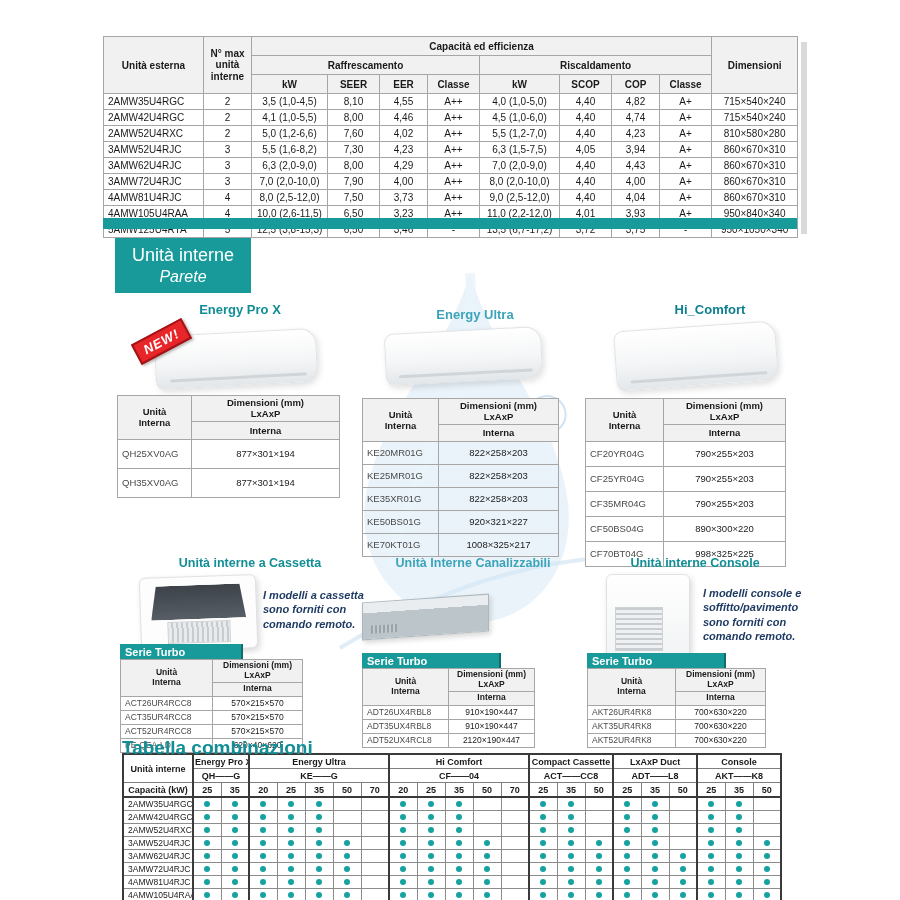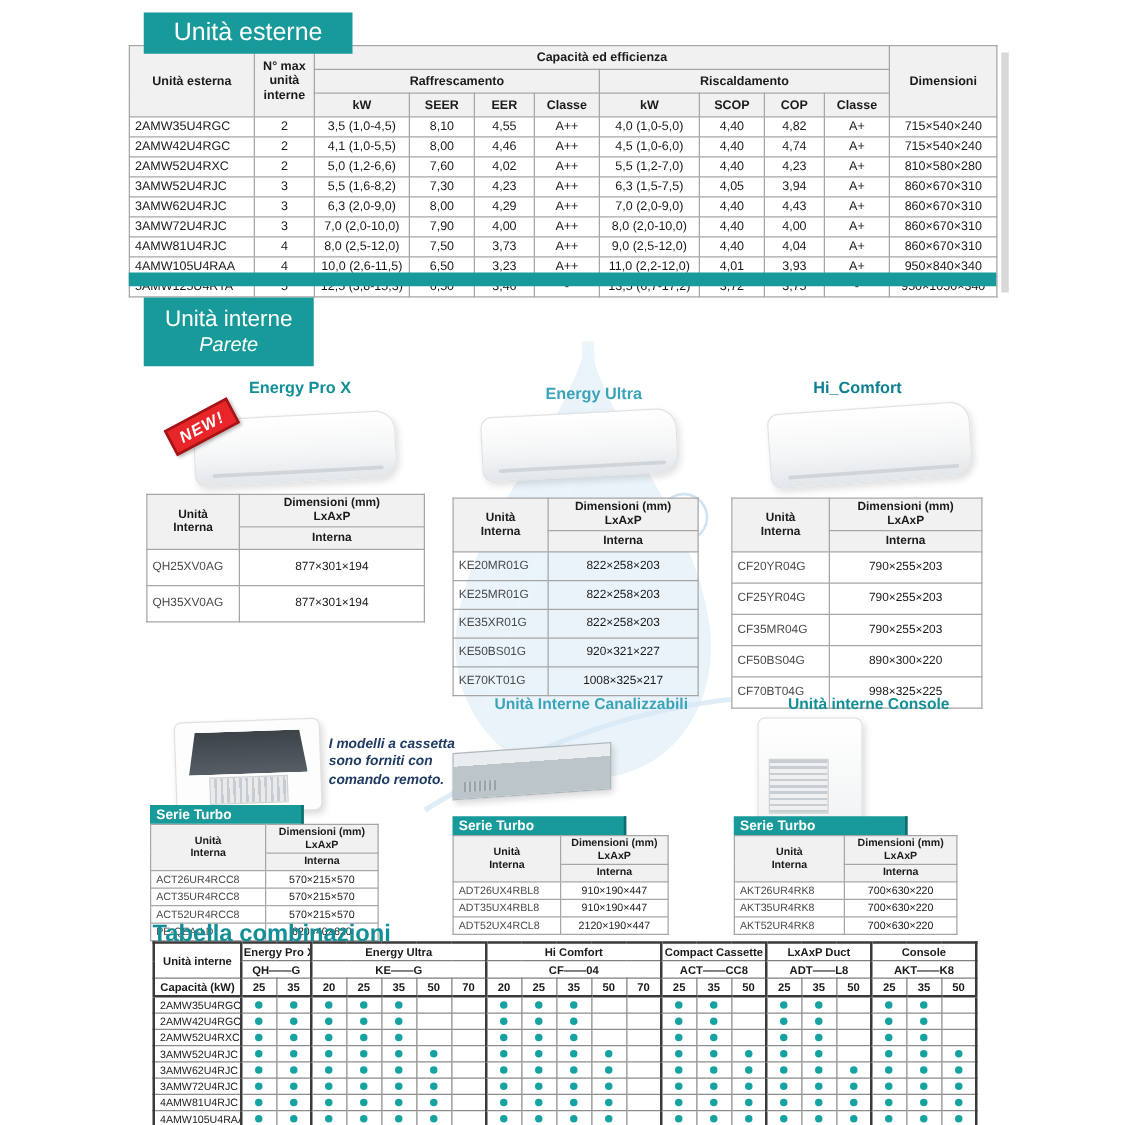--- a/index.html
+++ b/index.html
@@ -76,23 +76,20 @@
 
 <div class="page">
 
   <svg class="abs wm" style="left:320px;top:268px;width:300px;height:400px;" viewBox="0 0 300 400">
     <path d="M150,5 C128,85 55,150 45,235 C38,300 85,355 150,355 C215,355 255,300 248,235 C238,150 172,85 150,5 Z" fill="#d8e9f5" opacity="0.55"></path>
     <path d="M150,5 C160,120 90,200 70,300" stroke="#eaf4fb" stroke-width="10" fill="none" opacity="0.8"></path>
     <path d="M20,380 Q150,300 280,290" stroke="#d3e6f3" stroke-width="4" fill="none" opacity="0.7"></path>
   </svg>
   <div class="abs wm-r" style="left:525px;top:380px;">®</div>
 
-  <div class="abs badge badge-lg">
-      <span>Unità esterne</span>
-    </div>
   <table id="ext-table">
       <colgroup>
         <col style="width:100px">
         <col style="width:48px">
         <col style="width:76px">
         <col style="width:52px">
         <col style="width:48px">
         <col style="width:52px">
         <col style="width:80px">
         <col style="width:52px">
@@ -247,21 +244,21 @@
   <div class="abs ext-bar"></div>
   <div class="abs ext-shadow"></div>
 
   <div class="abs badge badge-2l">
     <div>Unità interne</div>
     <div class="sub">Parete</div>
   </div>
 
   <div class="abs sec-title" style="left:130px;top:302px;width:220px;">Energy Pro X</div>
   <div class="abs sec-title t-light" style="left:380px;top:307px;width:190px;">Energy Ultra</div>
-  <div class="abs sec-title t-dark" style="left:596px;top:302px;width:180px;">Hi_Comfort</div>
+  <div class="abs sec-title t-dark" style="left:620px;top:302px;width:180px;">Hi_Comfort</div>
 
   <div class="abs wall-unit" style="left:155px;top:332px;width:160px;height:52px;transform:rotate(-3deg);"></div>
   <div class="abs new-sticker" style="left:133px;top:330px;">NEW!</div>
   <div class="abs wall-unit" style="left:385px;top:330px;width:155px;height:50px;transform:rotate(-3deg);"></div>
   <div class="abs wall-unit" style="left:615px;top:326px;width:160px;height:58px;transform:rotate(-4deg);"></div>
 
   <table id="epx-table" class="dim-table" style="left:117px;top:395px;width:222px;">
       <colgroup>
         <col style="width:74px">
         <col style="width:148px">
@@ -360,20 +357,21 @@
           <td class="left" style="height:22px;color:#4a4a4a">CF50BS04G</td>
           <td>890×300×220</td>
         </tr>
         <tr>
           <td class="left" style="height:22px;color:#4a4a4a">CF70BT04G</td>
           <td>998×325×225</td>
         </tr>
       </tbody>
     </table>
 
+  <div class="abs sec-title" style="left:115px;top:556px;width:270px;font-size:12.5px;">Unità interne a Cassetta</div>
   <div class="abs cassette" style="left:140px;top:576px;width:115px;height:72px;">
     <div class="inner"></div>
     <div class="grille"></div>
   </div>
   <div class="abs desc" style="left:263px;top:588px;width:122px;">I modelli a cassetta sono forniti con comando remoto.</div>
   <div class="abs serie-label" style="left:120px;top:644px;width:116px;height:15px;">Serie Turbo</div>
   <table id="turbo1" class="turbo-table" style="left:120px;top:659px;width:182px;">
       <colgroup>
         <col style="width:92px">
         <col style="width:90px">
@@ -441,20 +439,21 @@
           <td class="left" style="height:11px;color:#4a4a4a">ADT52UX4RCL8</td>
           <td>2120×190×447</td>
         </tr>
       </tbody>
     </table>
 
   <div class="abs sec-title" style="left:595px;top:556px;width:200px;font-size:12.5px;">Unità interne Console</div>
   <div class="abs console" style="left:606px;top:574px;width:82px;height:86px;">
     <div class="slats"></div>
   </div>
+  <div class="abs desc" style="left:703px;top:586px;width:118px;">I modelli console e soffitto/pavimento sono forniti con comando remoto.</div>
   <div class="abs serie-label" style="left:587px;top:653px;width:132px;height:15px;">Serie Turbo</div>
   <table id="turbo3" class="turbo-table" style="left:587px;top:668px;width:178px;">
       <colgroup>
         <col style="width:88px">
         <col style="width:90px">
       </colgroup>
       <thead>
         <tr>
           <th rowspan="2" class="prewrap" style="height:22px">Unità
 Interna</th>

